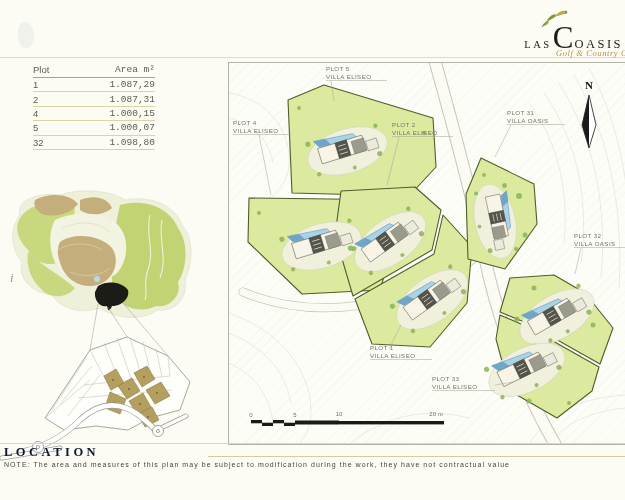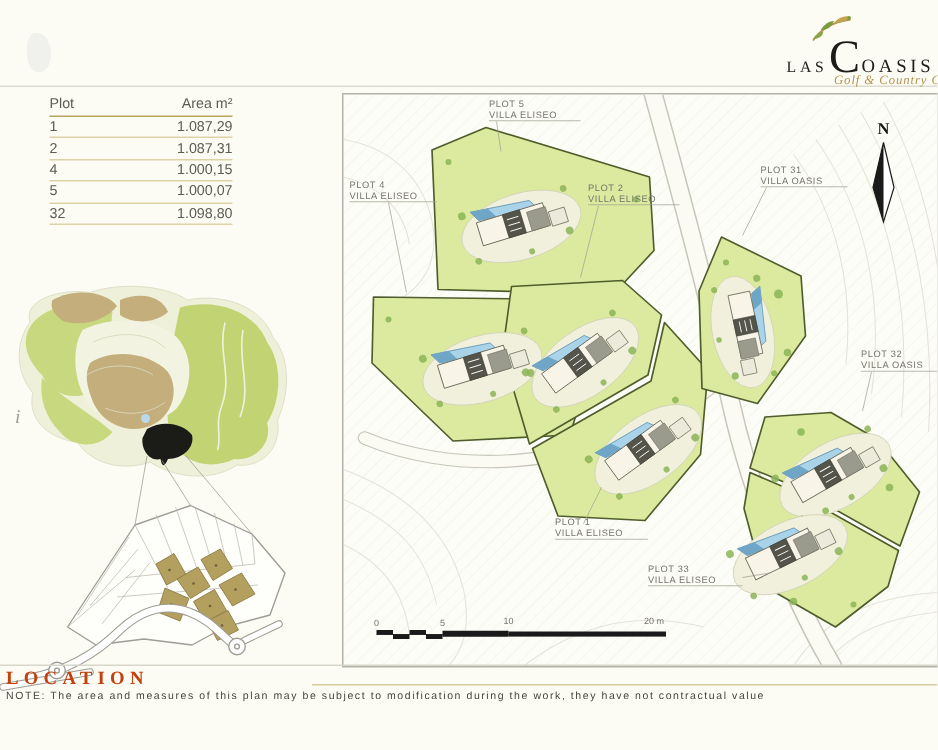--- a/index.html
+++ b/index.html
@@ -16,21 +16,21 @@
   #brand-las{font-size:10.5px;letter-spacing:2.5px;}
   #brand-c{font-size:31px;line-height:.8;margin:0 1px;}
   #brand-olinas{font-size:12.5px;letter-spacing:2.5px;}
   #brand-sub{top:48px;left:556px;font:italic 8.5px "Liberation Serif",serif;color:#b49352;letter-spacing:.6px;white-space:nowrap;}
   #smudge{left:18px;top:22px;width:16px;height:26px;background:#f0f0ec;border-radius:40% 60% 50% 50%;}
 
   
   #area-table{left:33px;top:64px;width:122px;border-collapse:collapse;font-size:9.5px;color:#5c5c52;}
   #area-table th{font-weight:normal;padding:0 0 2px 0;border-bottom:1.6px solid #b8a45a;}
   #area-table td{padding:1.2px 0;border-bottom:1px solid #ddd2a6;}
-  #area-table .num{text-align:right;}
+  #area-table .num{text-align:right;font-family:Liberation Mono, monospace;}
   #area-table .left{text-align:left;}
 
   
   #plan-box{left:228px;top:62px;width:396px;height:381px;border:1px solid #b3b3a8;background:
     repeating-linear-gradient(135deg, rgba(110,110,100,0.035) 0 1px, transparent 1px 7px),#fdfdf7;}
   #plan-box svg{display:block;}
   .contour{fill:none;stroke:#e3e3d9;stroke-width:.7;}
   .roadc{fill:none;stroke:#c6c6ba;stroke-linecap:round;}
   .roadf{fill:none;stroke:#fbfbf3;stroke-linecap:round;}
   .parcel{fill:#dcea9f;stroke:#4e5d2b;stroke-width:1.1;stroke-linejoin:round;}
@@ -66,21 +66,21 @@
   .sklot-line{stroke:#b9b9b0;stroke-width:.5;fill:none;}
   .sktan{fill:#b3a05f;stroke:#8d7b43;stroke-width:.6;}
   .skdot{fill:#6e6040;}
   .skroadc{fill:none;stroke:#9d9d94;stroke-linecap:round;}
   .skroadf{fill:none;stroke:#ffffff;stroke-linecap:round;}
   .skround{fill:#ffffff;stroke:#9d9d94;stroke-width:.9;}
   .imark{font:italic 13px "Liberation Serif",serif;fill:#9c9c92;}
 
   
   #footer-divider{left:0;top:443px;width:625px;height:1px;background:#d6d6c9;}
-  #footer-title{left:4px;top:445px;font-family:"Liberation Serif",serif;font-weight:bold;font-size:12.5px;letter-spacing:3.5px;color:#c2410c;}
+  #footer-title{left:4px;top:445px;font-family:"Liberation Serif",serif;font-weight:bold;font-size:12.5px;letter-spacing:3.5px;color:#0f172a;}
   #footer-rule{left:208px;top:456px;width:417px;height:1px;background:#d6caa0;}
   #footer-note{left:4px;top:461px;font-size:7px;letter-spacing:1.05px;color:#45453d;white-space:nowrap;}
 </style>
 </head>
 <body>
 
 <div class="abs" id="smudge"></div>
 <div class="abs" id="header-divider"></div>
 
 <div class="abs" id="brand-line">

